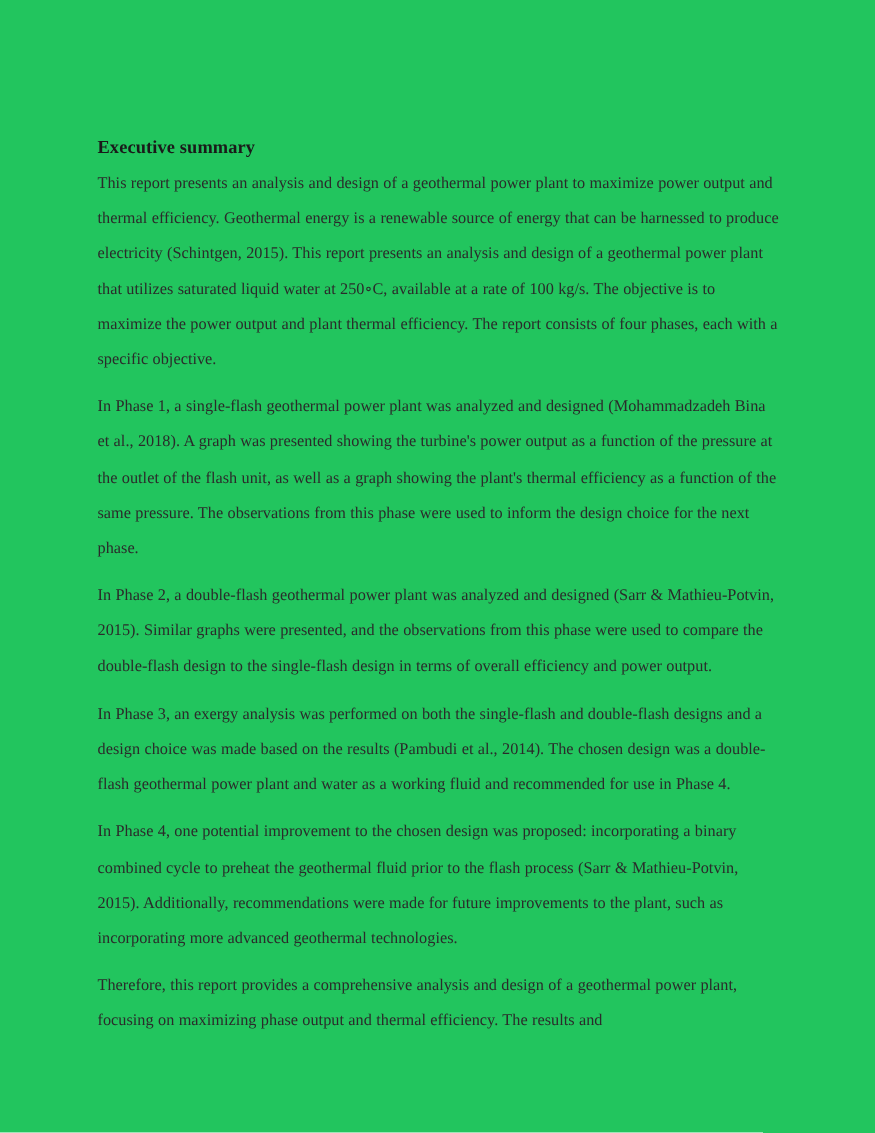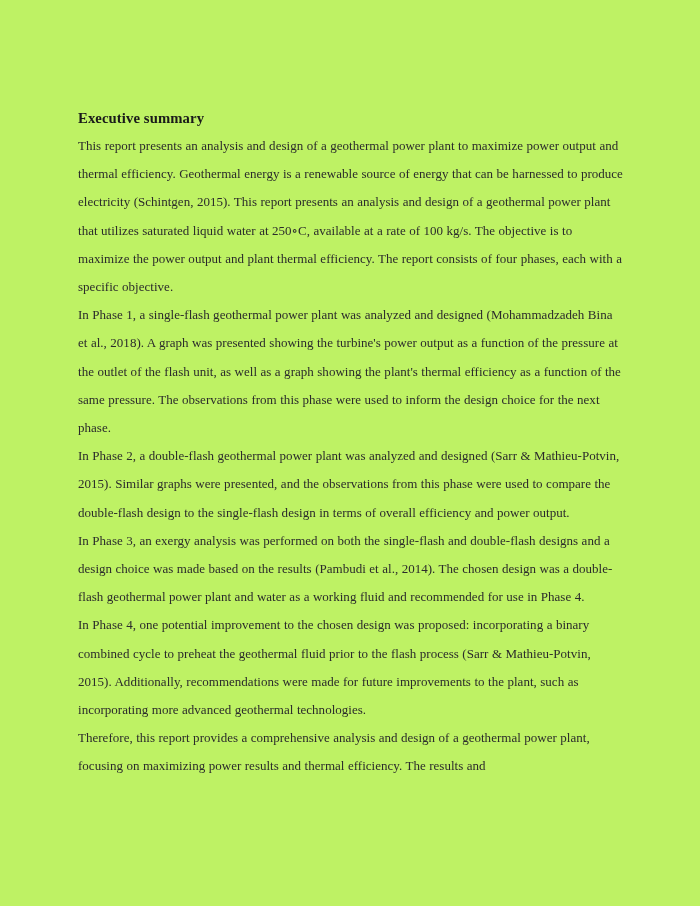--- a/index.html
+++ b/index.html
@@ -5,21 +5,21 @@
 <style>
   html, body {
     margin: 0;
     padding: 0;
     background: #ffffff;
   }
   .page {
     position: relative;
     width: 700px;
     height: 906px;
-    background: #bef264;
+    background: #22c55e;
     overflow: hidden;
     box-sizing: border-box;
   }
   .content {
     position: absolute;
     left: 78px;
     top: 104px;
     width: 545px;
   }
   .doc-heading {
@@ -36,20 +36,21 @@
     font-size: 13px;
     font-weight: normal;
     color: #2b2b2b;
     line-height: 28.2px;
     margin: 0;
     text-align: left;
     letter-spacing: 0.02px;
     word-spacing: 0.2px;
   }
   .doc-para + .doc-para {
+    margin-top: 10px;
   }
   .doc-heading + .doc-para {
     margin-top: 0;
   }
 </style>
 </head>
 <body>
 
 <div class="page">
   <div class="content">
@@ -59,16 +60,16 @@
     <p class="doc-para">This report presents an analysis and design of a geothermal power plant to maximize power output and thermal efficiency. Geothermal energy is a renewable source of energy that can be harnessed to produce electricity (Schintgen, 2015). This report presents an analysis and design of a geothermal power plant that utilizes saturated liquid water at 250∘C, available at a rate of 100 kg/s. The objective is to maximize the power output and plant thermal efficiency. The report consists of four phases, each with a specific objective.</p>
 
     <p class="doc-para">In Phase 1, a single-flash geothermal power plant was analyzed and designed (Mohammadzadeh Bina et al., 2018). A graph was presented showing the turbine's power output as a function of the pressure at the outlet of the flash unit, as well as a graph showing the plant's thermal efficiency as a function of the same pressure. The observations from this phase were used to inform the design choice for the next phase.</p>
 
     <p class="doc-para">In Phase 2, a double-flash geothermal power plant was analyzed and designed (Sarr &amp; Mathieu-Potvin, 2015). Similar graphs were presented, and the observations from this phase were used to compare the double-flash design to the single-flash design in terms of overall efficiency and power output.</p>
 
     <p class="doc-para">In Phase 3, an exergy analysis was performed on both the single-flash and double-flash designs and a design choice was made based on the results (Pambudi et al., 2014). The chosen design was a double-flash geothermal power plant and water as a working fluid and recommended for use in Phase 4.</p>
 
     <p class="doc-para">In Phase 4, one potential improvement to the chosen design was proposed: incorporating a binary combined cycle to preheat the geothermal fluid prior to the flash process (Sarr &amp; Mathieu-Potvin, 2015). Additionally, recommendations were made for future improvements to the plant, such as incorporating more advanced geothermal technologies.</p>
 
-    <p class="doc-para">Therefore, this report provides a comprehensive analysis and design of a geothermal power plant, focusing on maximizing power results and thermal efficiency. The results and</p>
+    <p class="doc-para">Therefore, this report provides a comprehensive analysis and design of a geothermal power plant, focusing on maximizing phase output and thermal efficiency. The results and</p>
 
   </div>
 </div>
 
 </body></html>

